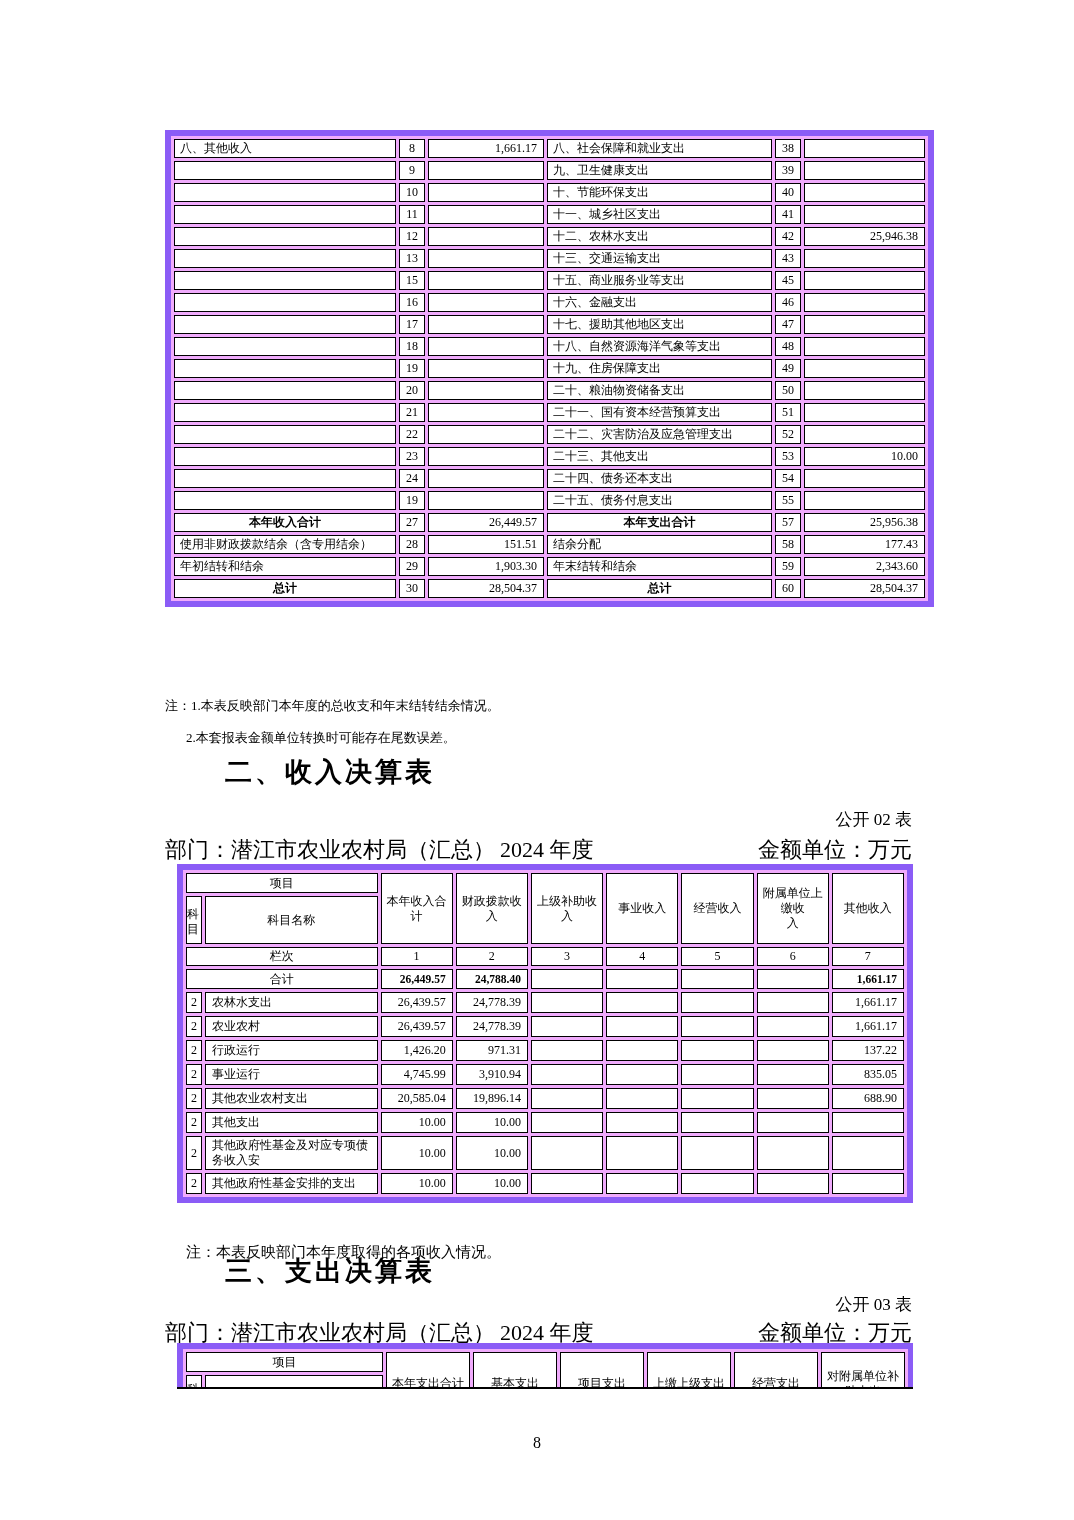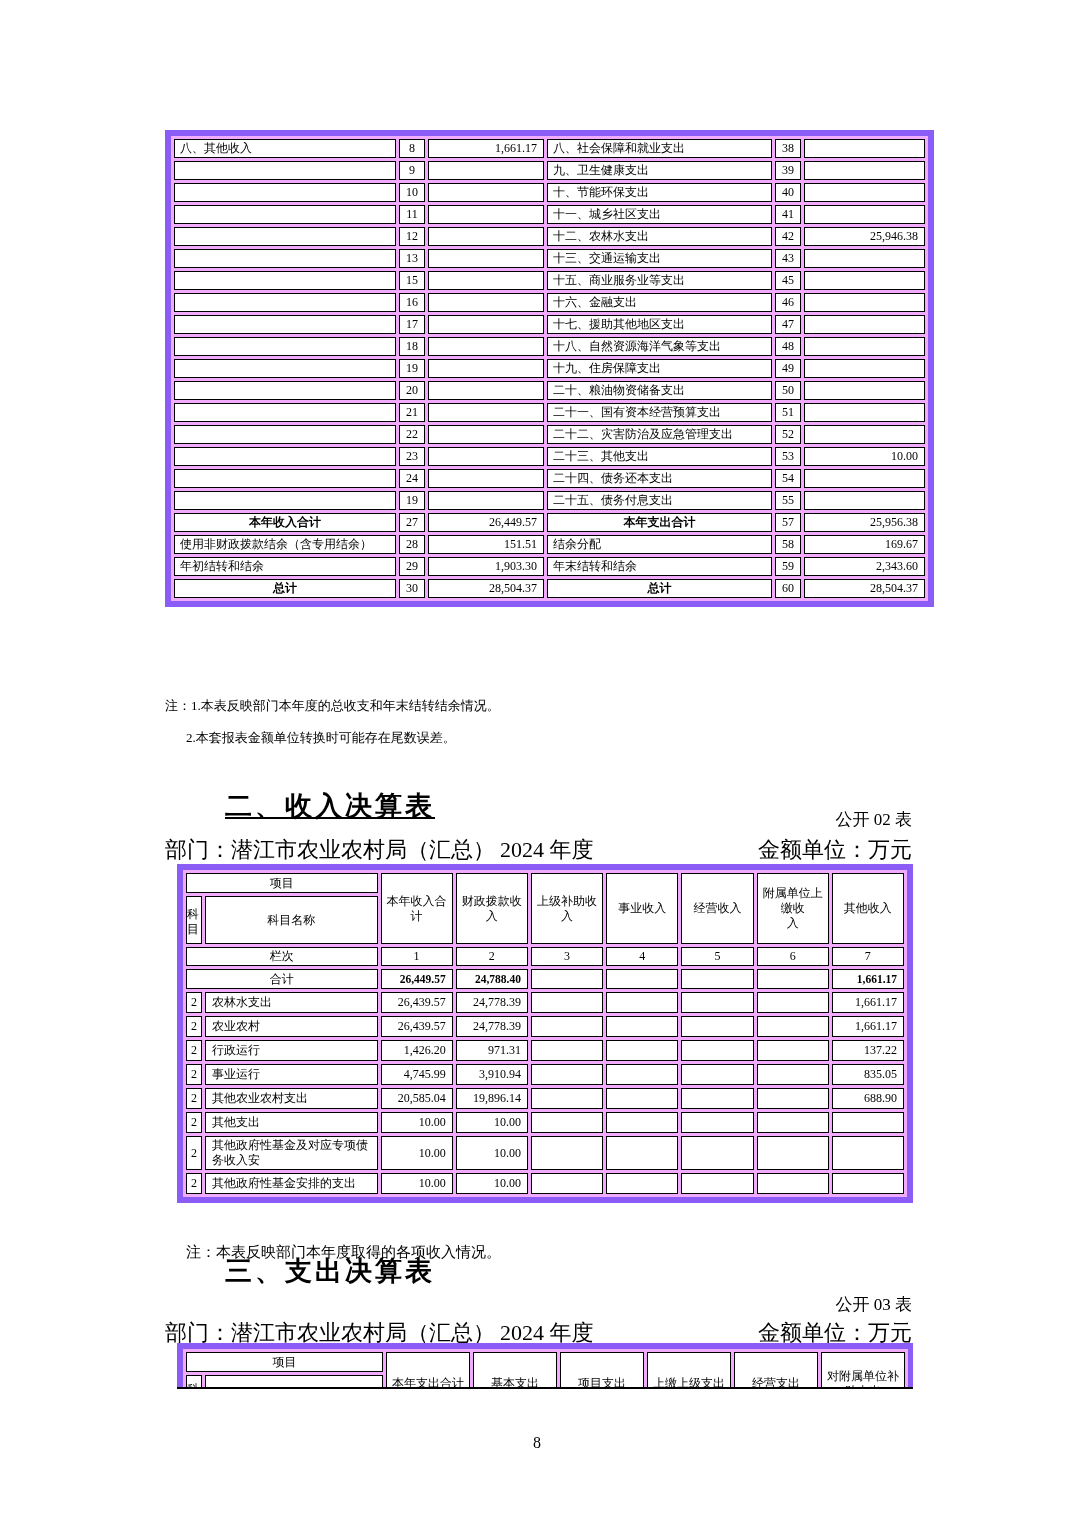--- a/index.html
+++ b/index.html
@@ -228,21 +228,21 @@
           <td class="lab em">本年支出合计</td>
           <td class="num">57</td>
           <td class="val">25,956.38</td>
         </tr>
         <tr>
           <td class="lab">使用非财政拨款结余（含专用结余）</td>
           <td class="num">28</td>
           <td class="val">151.51</td>
           <td class="lab">结余分配</td>
           <td class="num">58</td>
-          <td class="val">169.67</td>
+          <td class="val">177.43</td>
         </tr>
         <tr>
           <td class="lab">年初结转和结余</td>
           <td class="num">29</td>
           <td class="val">1,903.30</td>
           <td class="lab">年末结转和结余</td>
           <td class="num">59</td>
           <td class="val">2,343.60</td>
         </tr>
         <tr>
@@ -253,21 +253,21 @@
           <td class="num">60</td>
           <td class="val">28,504.37</td>
         </tr>
       </tbody>
   </table>
 </div>
 
 <div class="abs note" style="left:165px; top:697px;">注：1.本表反映部门本年度的总收支和年末结转结余情况。</div>
 <div class="abs note" style="left:186px; top:729px;">2.本套报表金额单位转换时可能存在尾数误差。</div>
 
-<div class="abs sec-title" style="left:225px; top:788px;text-decoration:underline;">二、收入决算表</div>
+<div class="abs sec-title" style="left:225px; top:754px;">二、收入决算表</div>
 
 <div class="abs tcode" style="left:165px; top:808px; width:747px;">公开 02 表</div>
 
 <div class="meta" style="left:165px; top:835px; width:747px; height:24px;">
   <span>部门：潜江市农业农村局（汇总）</span>
   <span class="year">2024 年度</span>
   <span class="unit">金额单位：万元</span>
 </div>
 
 <div class="abs" style="left:177px; top:864px;">

